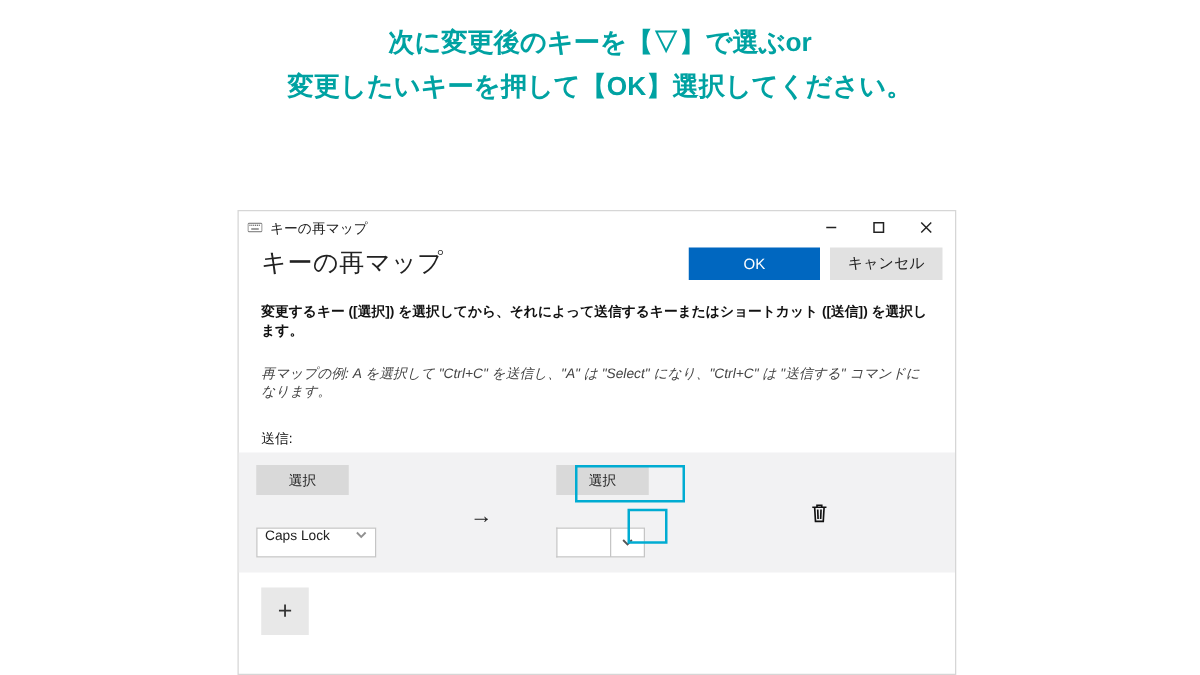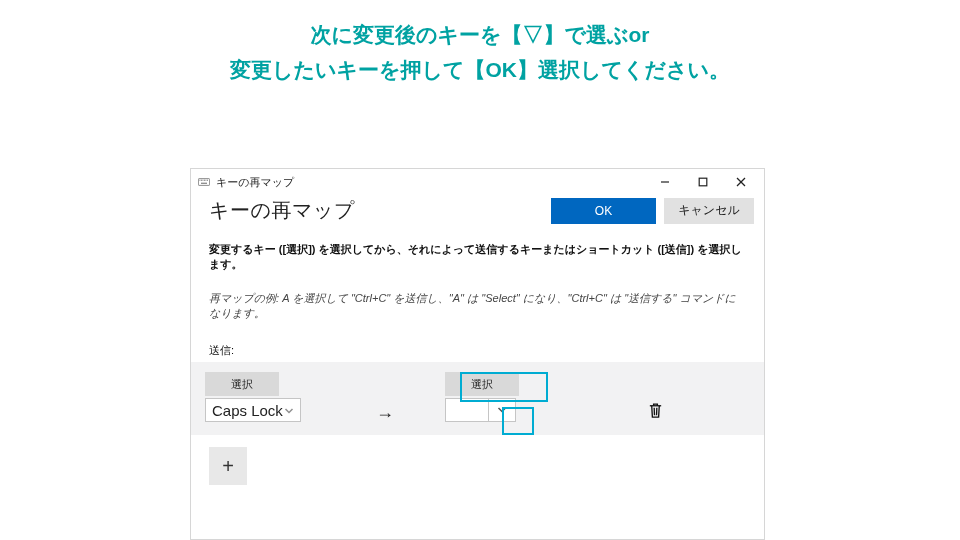--- a/index.html
+++ b/index.html
@@ -104,28 +104,28 @@
   .col-from-inner { width: 120px; }
   .col-arrow { width: 120px; display: flex; align-items: center; justify-content: center; padding-top: 30px; }
   .col-to-inner { width: 120px; }
   .col-del { flex: 1; display: flex; align-items: center; justify-content: flex-end; padding-top: 30px; padding-right: 4px; }
 
   .small-btn {
     background: #d9d9d9;
     width: 74px; height: 24px;
     display: inline-flex; align-items: center; justify-content: center;
     font-size: 11px; color: #222;
-    margin-bottom: 2px;
+    margin-bottom: 26px;
   }
   .dropdown {
     background: #fff;
     border: 1px solid #c5c5c5;
     height: 24px;
-    display: inline-flex; align-items: center;
-    font-size: 15px; color: #222;
+    display: inline-flex; 
+    font-size: 11px; color: #222;
     box-sizing: border-box;
   }
   .dropdown.from { width: 96px; padding: 0 6px; }
   .dropdown.from .dd-label { flex: 1; }
   .dropdown .chev { opacity: .65; }
   .dropdown .chev svg { width: 10px; height: 10px; stroke: #555; stroke-width: 1.5; fill: none; }
 
   .to-dd-wrap {
     display: flex; align-items: stretch;
     height: 24px;

